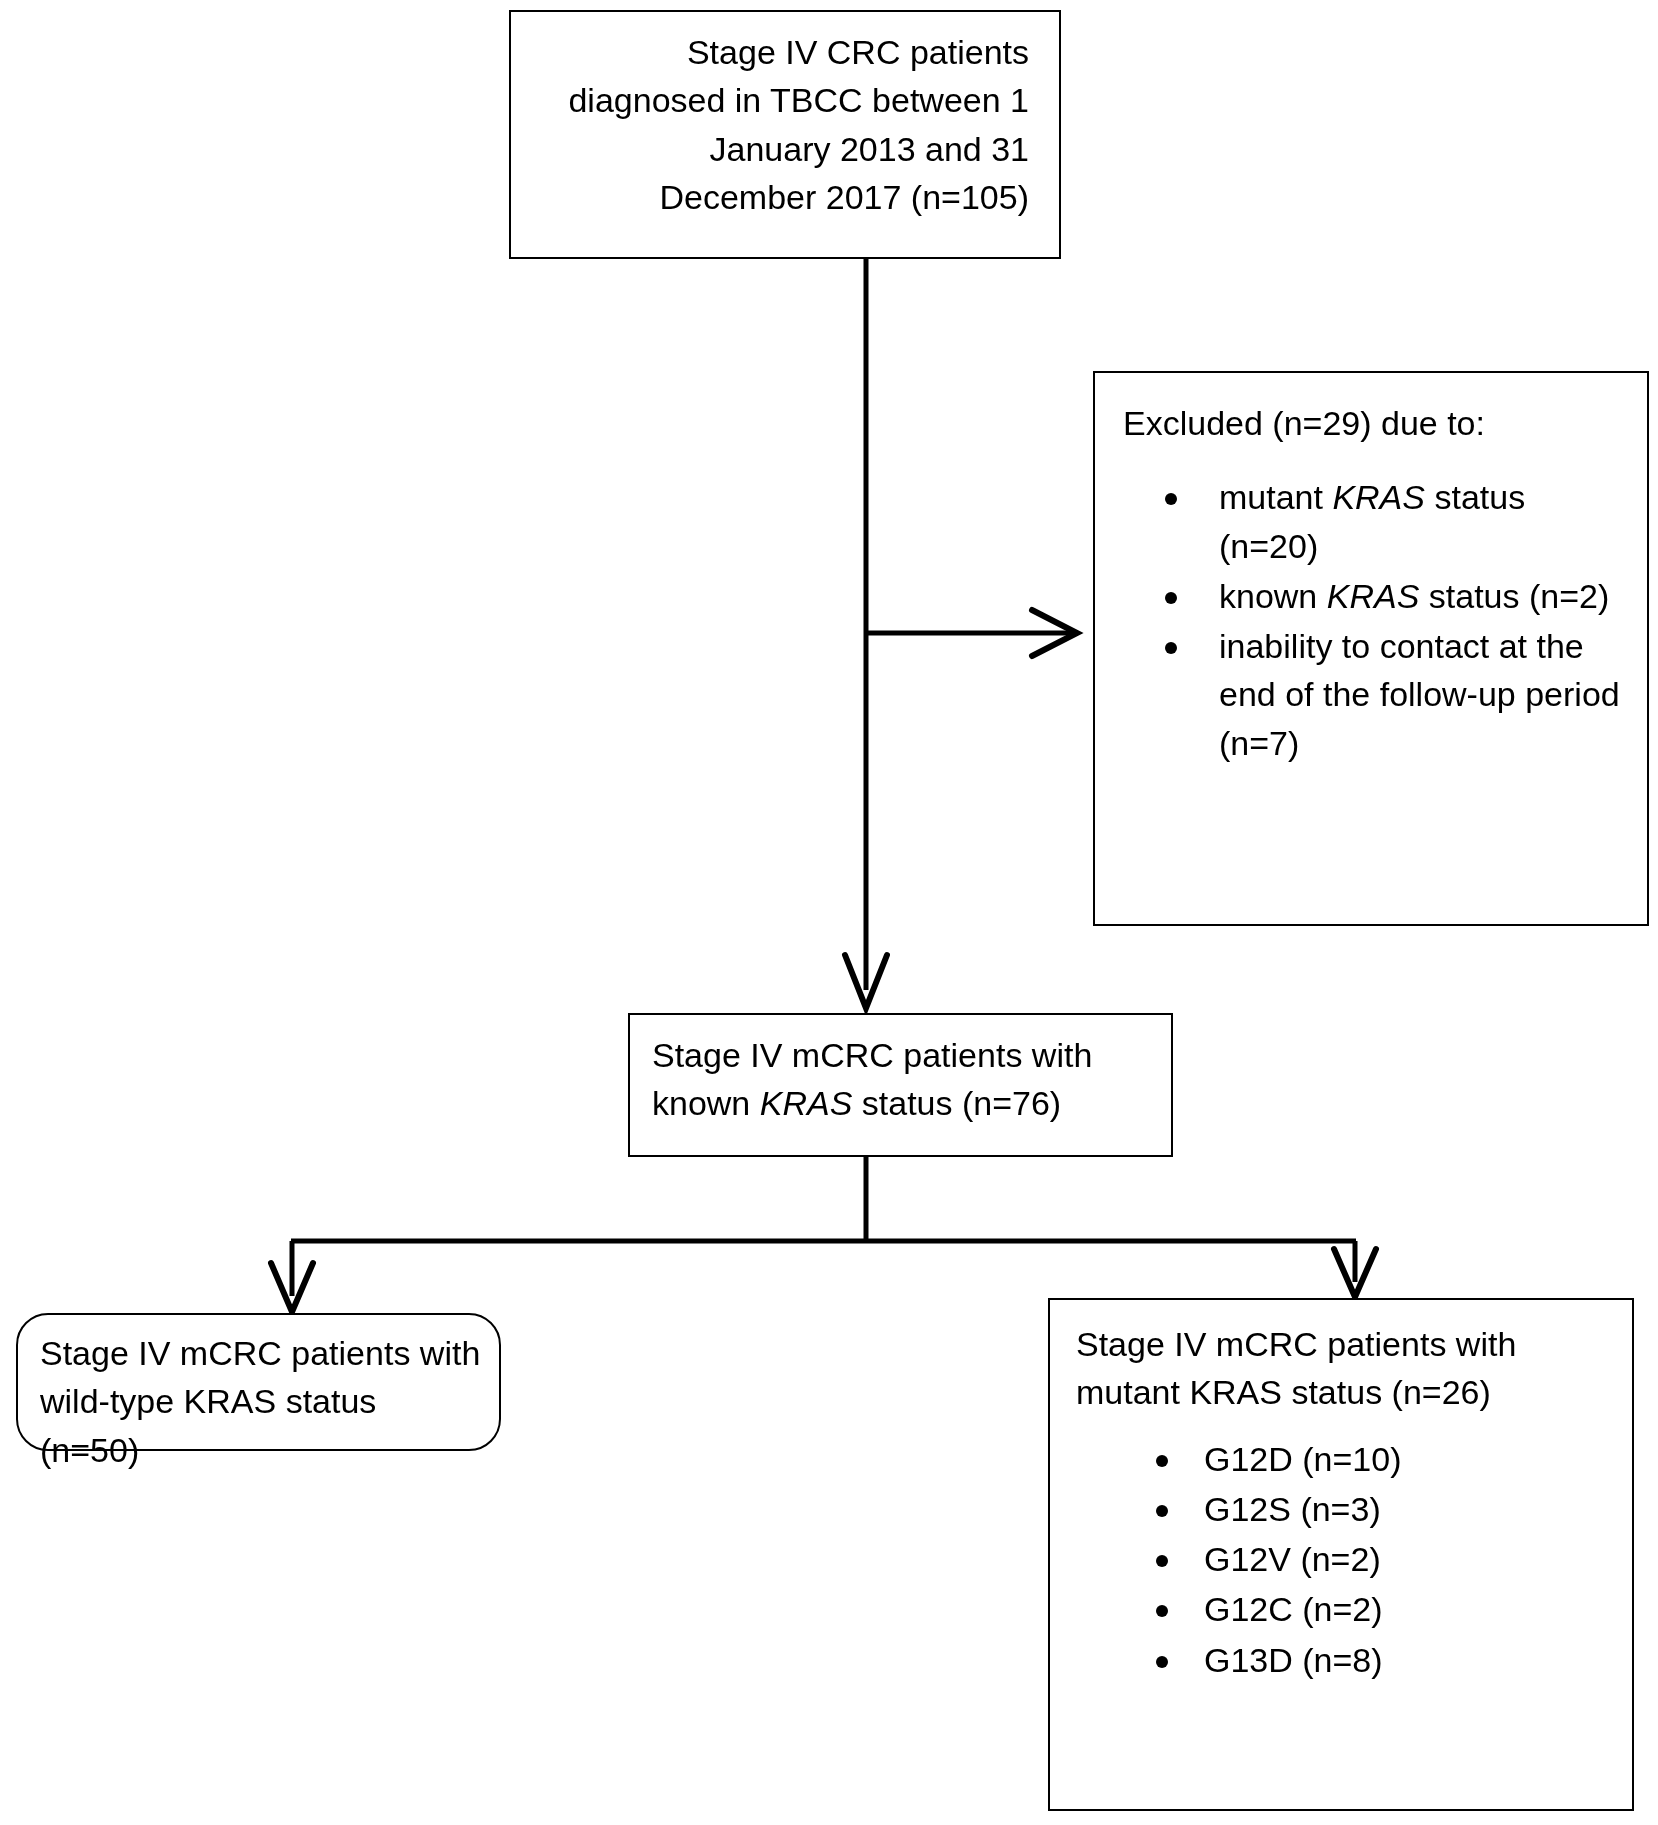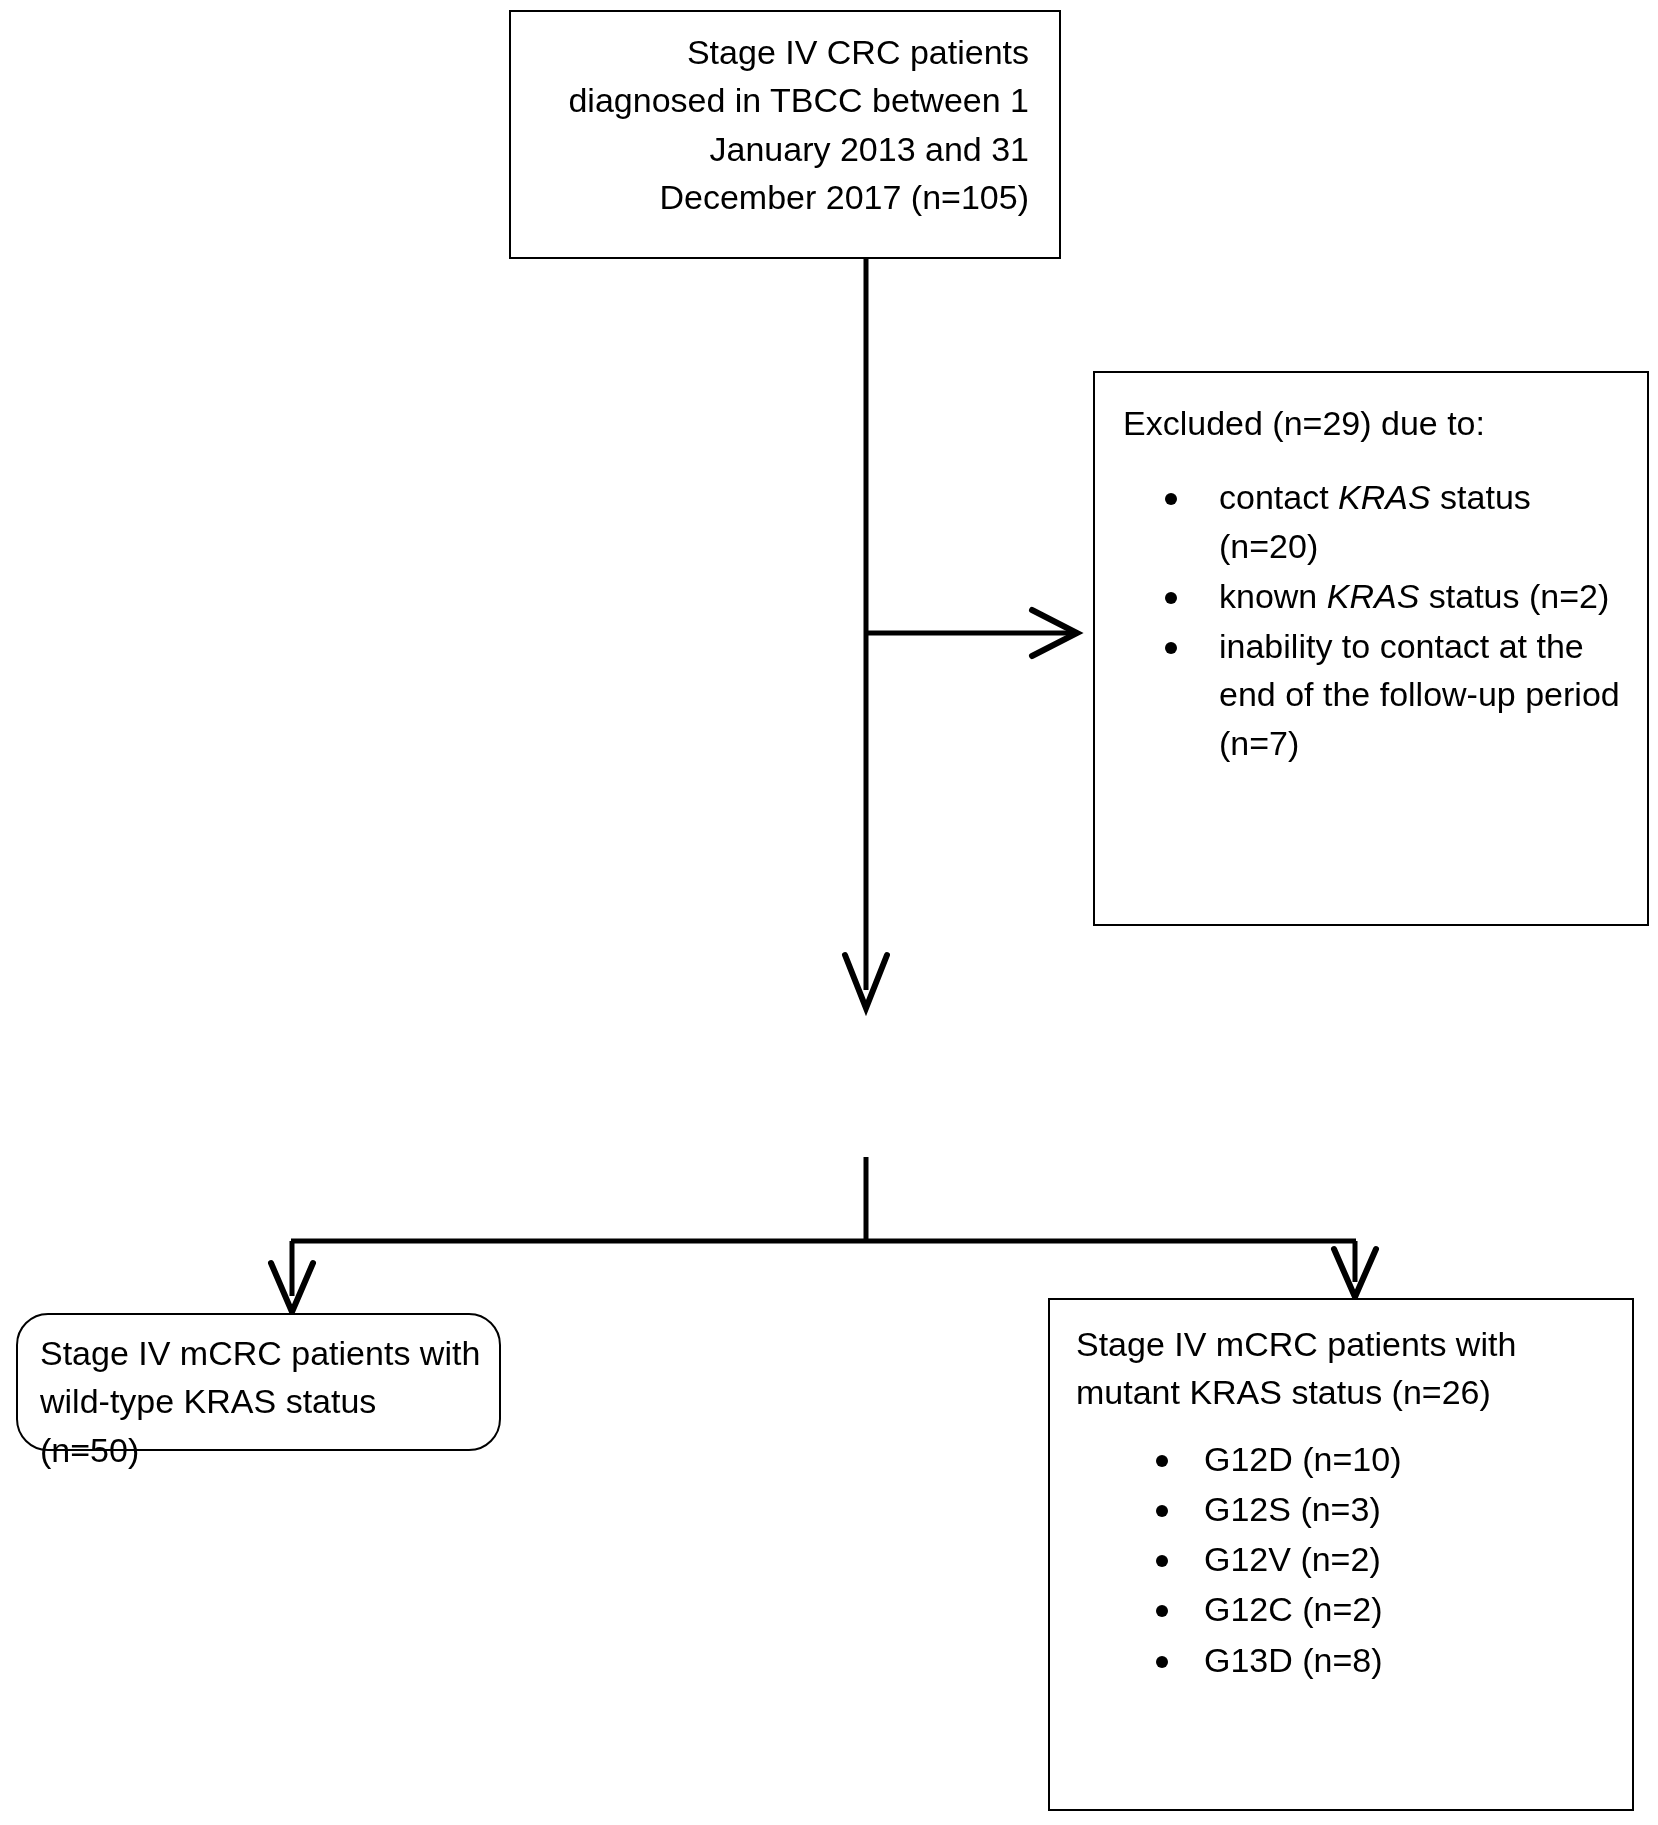--- a/index.html
+++ b/index.html
@@ -116,26 +116,29 @@
   <div class="box t-center" id="box-cohort">
     <div>Stage IV CRC patients</div>
     <div>diagnosed in TBCC between 1</div>
     <div>January 2013 and 31</div>
     <div>December 2017 (n=105)</div>
   </div>
 
   <div class="box t-left" id="box-excluded">
     <div>Excluded (n=29) due to:</div>
     <ul class="bullets">
-      <li><span>contact </span><span class="gene">KRAS</span><span> status (n=20)</span></li>
+      <li><span>mutant </span><span class="gene">KRAS</span><span> status (n=20)</span></li>
       <li><span>known </span><span class="gene">KRAS</span><span> status (n=2)</span></li>
       <li><span>inability to contact at the end of the follow-up period (n=7)</span></li>
     </ul>
   </div>
 
+  <div class="box t-left" id="box-known-kras">
+    <span>Stage IV mCRC patients with known </span><span class="gene">KRAS</span><span> status (n=76)</span>
+  </div>
 
   <div class="box t-left" id="box-wildtype">
     <span>Stage IV mCRC patients with wild-type KRAS status (n=50)</span>
   </div>
 
   <div class="box t-left" id="box-mutant">
     <div>Stage IV mCRC patients with mutant KRAS status (n=26)</div>
     <ul class="bullets mut tight">
       <li>G12D (n=10)</li>
       <li>G12S (n=3)</li>

